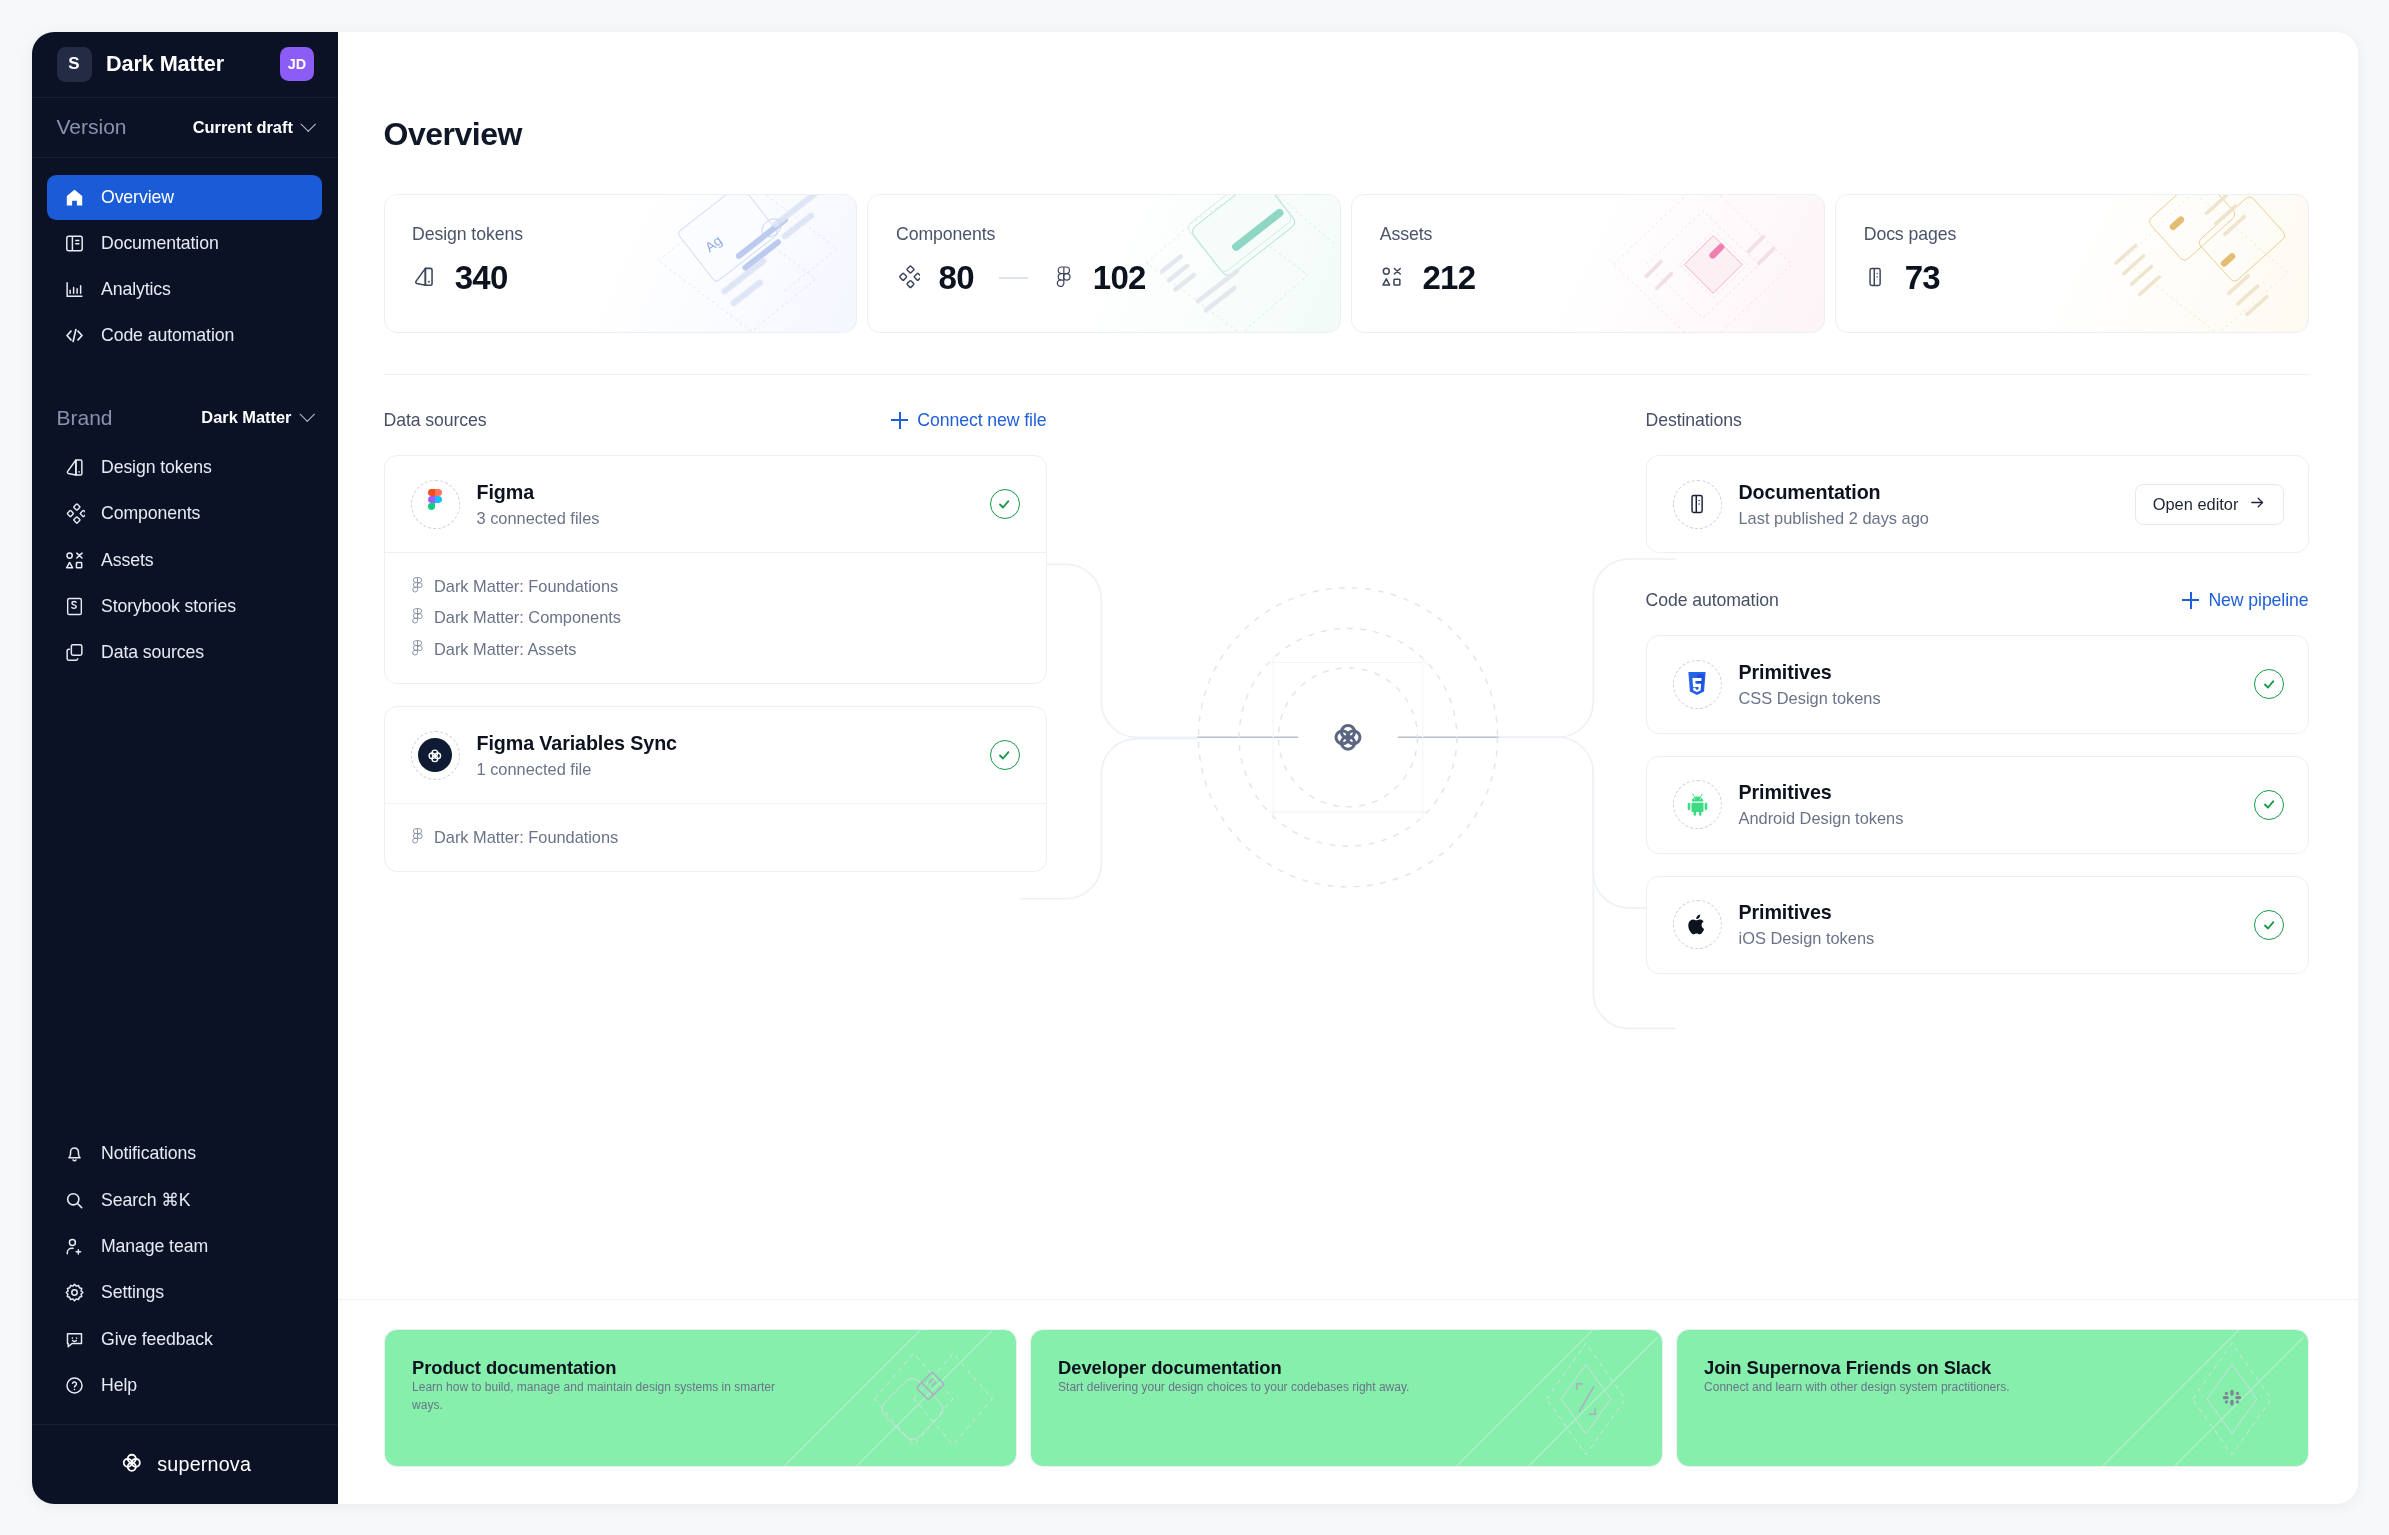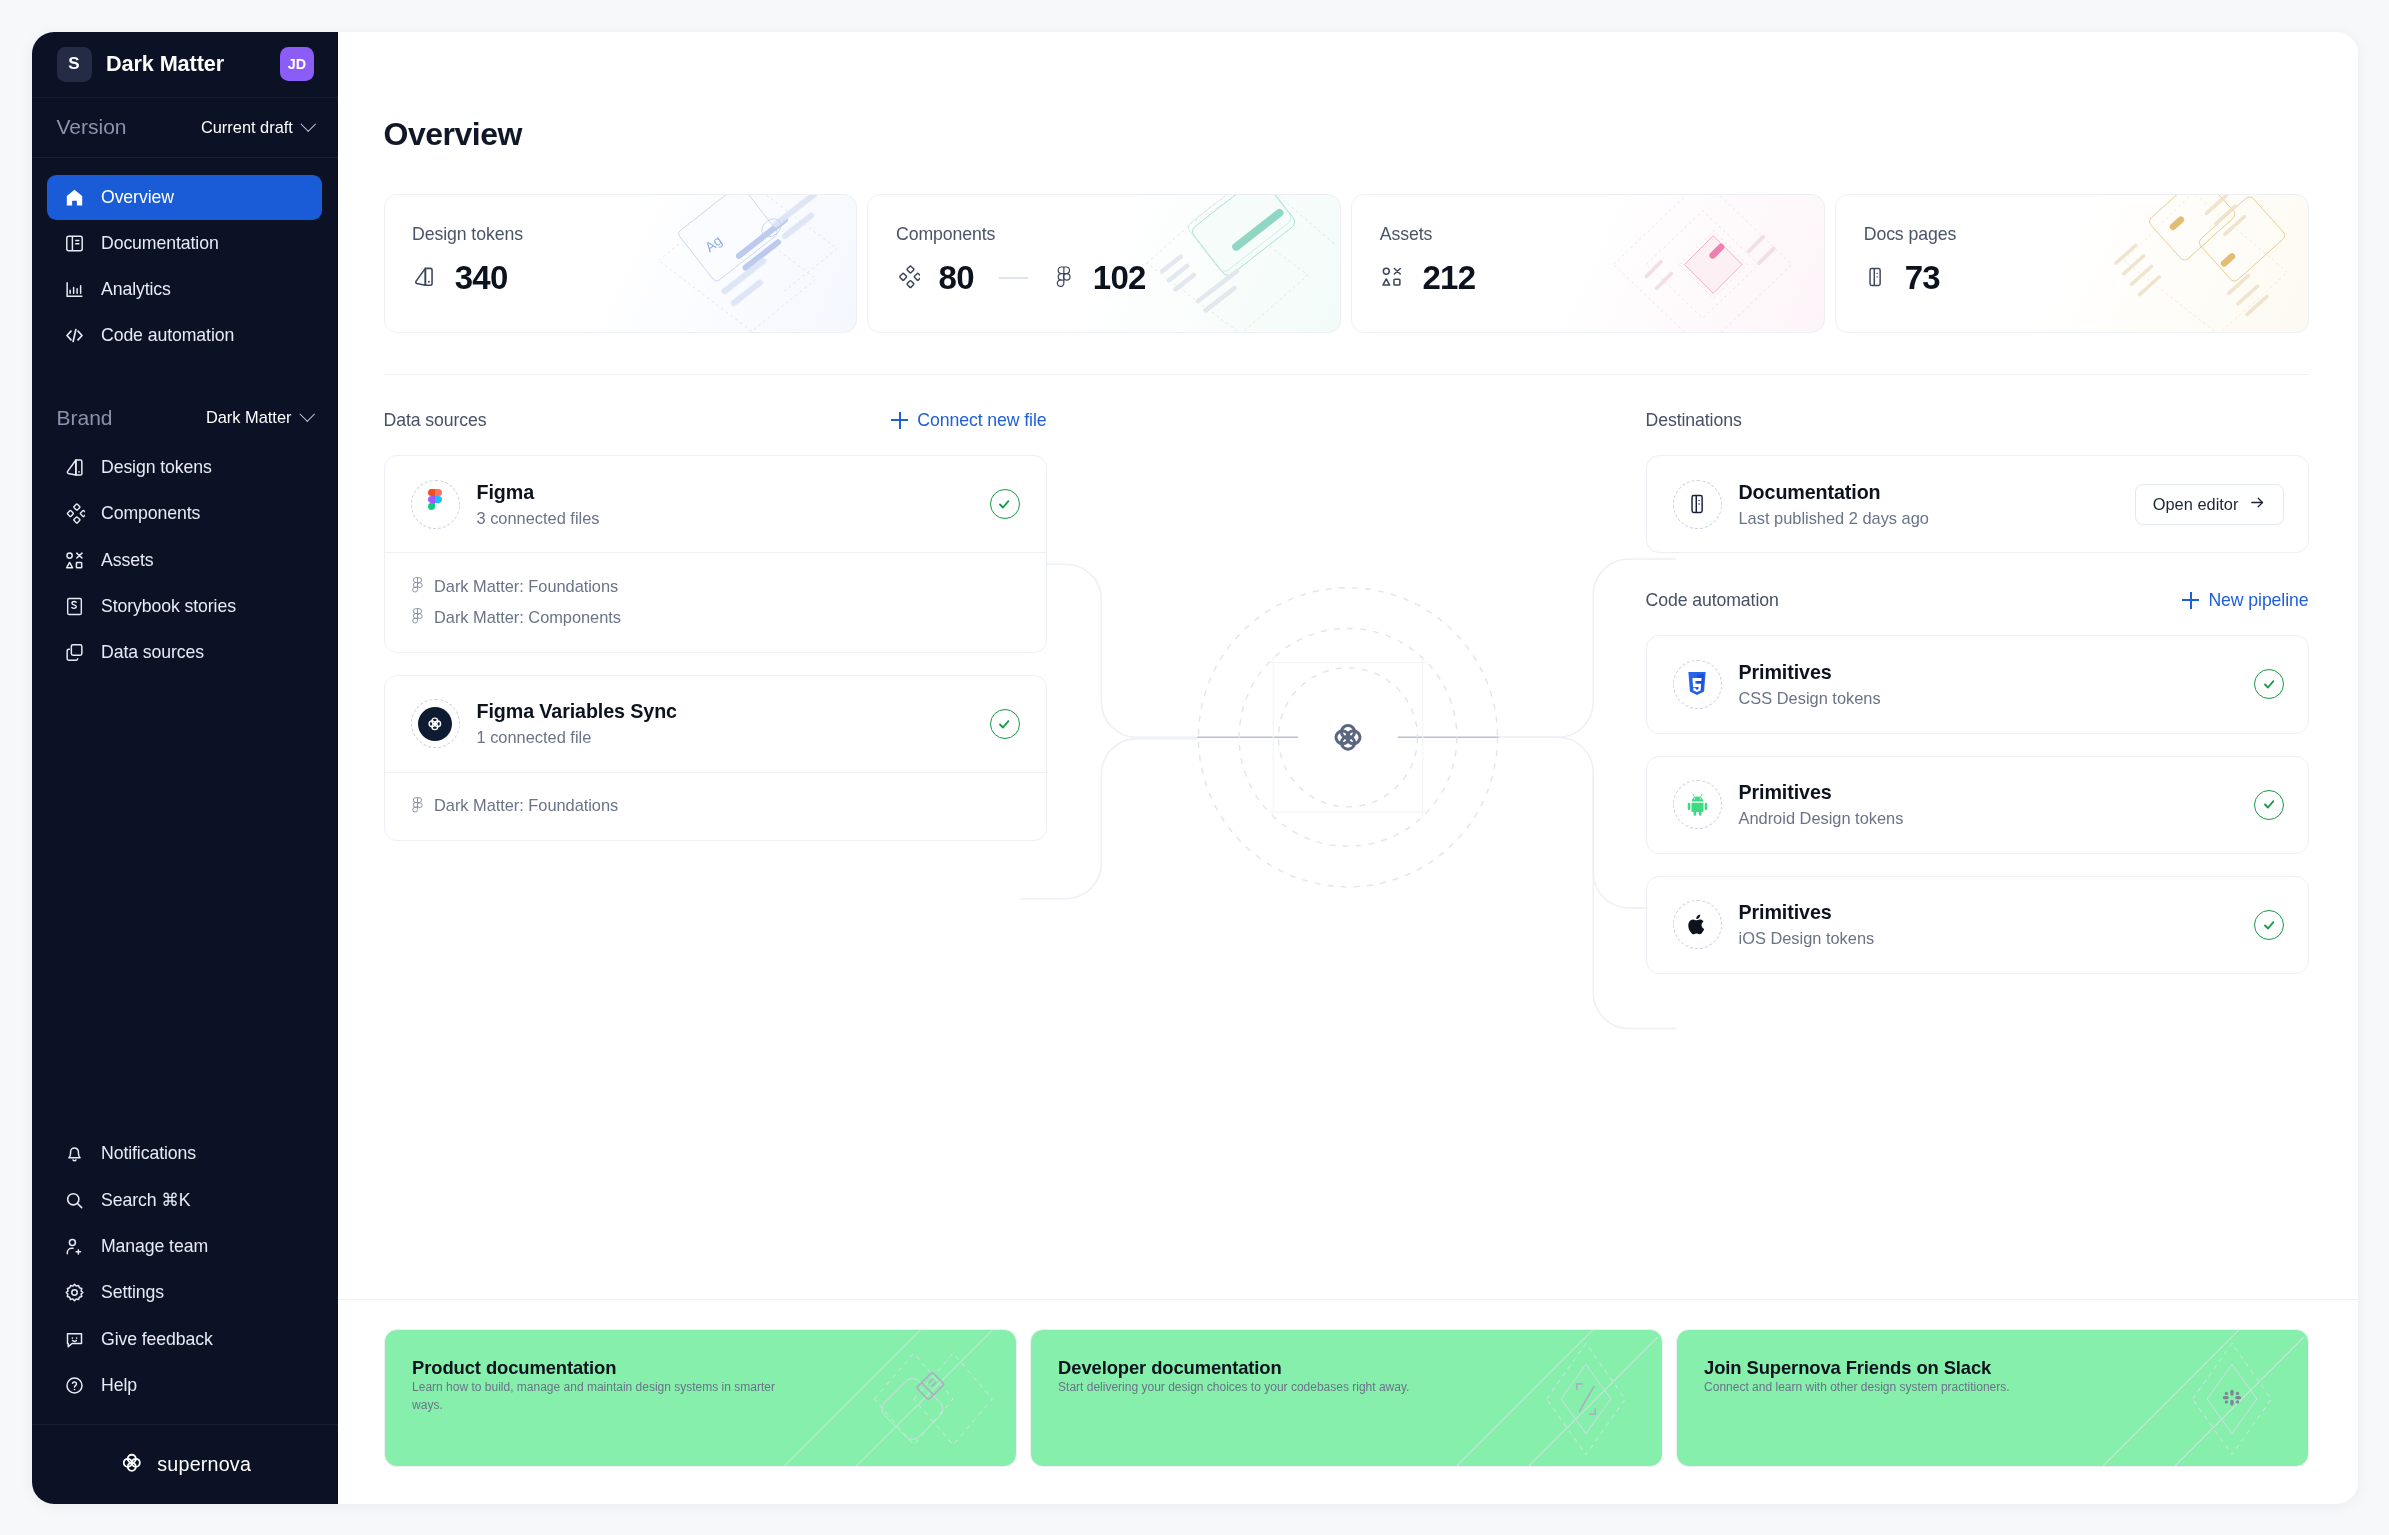--- a/index.html
+++ b/index.html
@@ -85,21 +85,21 @@
     border-bottom: 0.7px solid rgba(255,255,255,0.055);
   }
   .sb-meta-label {
     color: #8a93ad;
     font-size: 21px;
     flex: 1;
   }
   .sb-meta-value {
     color: #ffffff;
     font-size: 16.4px;
-    font-weight: 400;
+    font-weight: 700;
     margin-left: 19px;
   }
   .chev {
     display: inline-block;
     margin-left: 10.5px;
     width: 10.5px; height: 10.5px;
     border-right: 1.7px solid #b9c0d4;
     border-bottom: 1.7px solid #b9c0d4;
     transform: translateY(-3.3px) rotate(45deg);
   }
@@ -844,20 +844,27 @@
                     </svg></span>
                 <span class="fname">Dark Matter: Foundations</span>
               </div>
               <div class="file-row">
                 <span><svg width="13" height="18.4" viewBox="0 0 18 26" fill="none" stroke="#8a93a6" stroke-width="1.4">
                       <circle cx="12.2" cy="13" r="3.4"></circle>
                       <path d="M9 2.4h-2.4a3.4 3.4 0 0 0 0 6.8H9zM9 2.4h2.4a3.4 3.4 0 0 1 0 6.8H9zM9 9.2h-2.4a3.4 3.4 0 0 0 0 6.8H9zM9 16h-2.4a3.4 3.4 0 1 0 2.4 3.4z"></path>
                     </svg></span>
                 <span class="fname">Dark Matter: Components</span>
               </div>
+              <div class="file-row">
+                <span><svg width="13" height="18.4" viewBox="0 0 18 26" fill="none" stroke="#8a93a6" stroke-width="1.4">
+                      <circle cx="12.2" cy="13" r="3.4"></circle>
+                      <path d="M9 2.4h-2.4a3.4 3.4 0 0 0 0 6.8H9zM9 2.4h2.4a3.4 3.4 0 0 1 0 6.8H9zM9 9.2h-2.4a3.4 3.4 0 0 0 0 6.8H9zM9 16h-2.4a3.4 3.4 0 1 0 2.4 3.4z"></path>
+                    </svg></span>
+                <span class="fname">Dark Matter: Assets</span>
+              </div>
             </div>
           </div>
 
           <div class="src-card">
             <div class="src-top">
               <div class="ring-avatar">
                 <div class="ring-inner" style="background:#0e1b33;border-radius:50%;">
                   <svg width="19.7" height="19.7" viewBox="0 0 48 48" fill="none" stroke="#ffffff" stroke-width="3.4">
                     <path d="M24 10c-4 0-7 3-7 7s3 7 7 7 7-3 7-7-3-7-7-7z"></path>
                     <path d="M24 24c-4 0-7 3-7 7s3 7 7 7 7-3 7-7-3-7-7-7z"></path>

